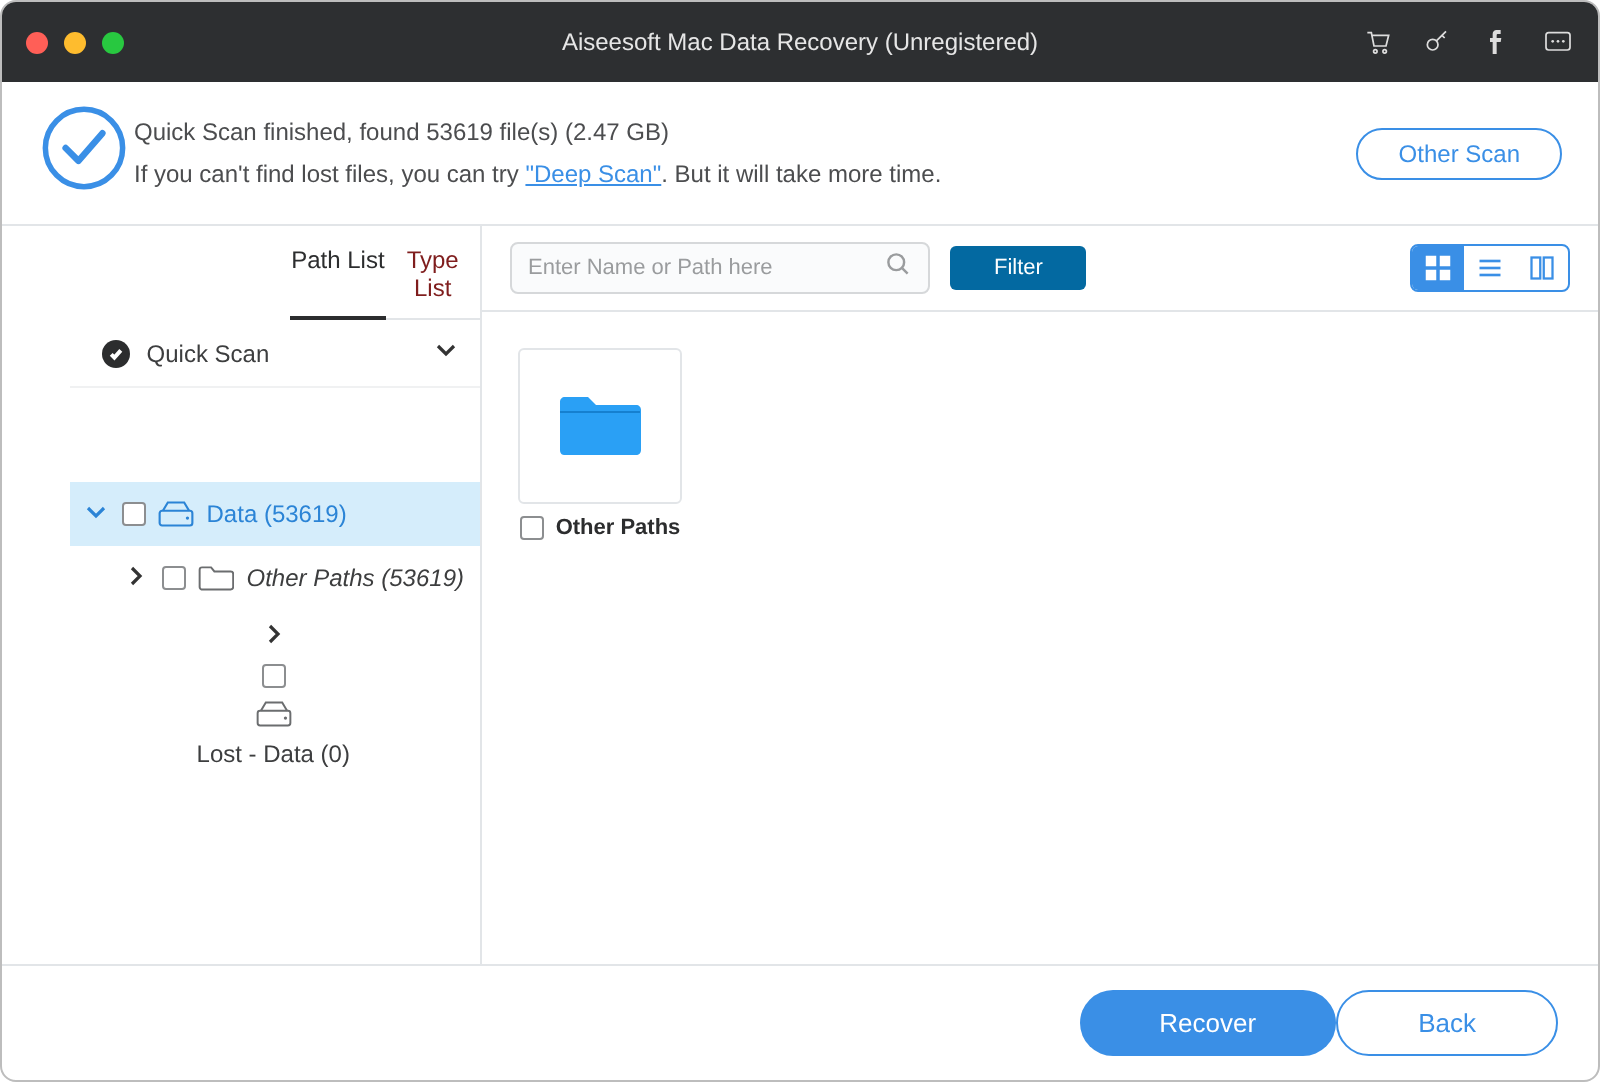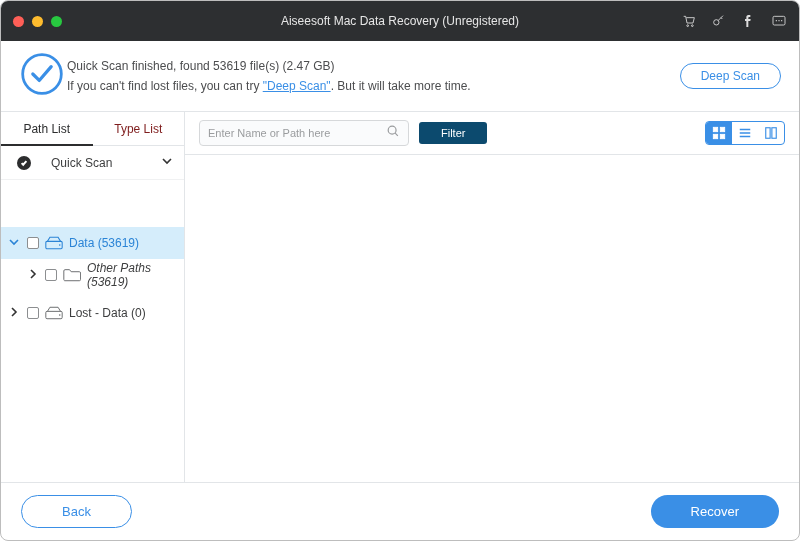--- a/index.html
+++ b/index.html
@@ -17,43 +17,43 @@
 
   
   .banner { display: flex; align-items: center; padding: 10px 18px; border-bottom: 1px solid #e2e5e8; }
   .check { width: 46px; height: 46px; }
   .banner-text { margin-left: 2px; font-size: 12px; color: #4c4d4f; line-height: 1.7; }
   .link { color: #3a8fe6; text-decoration: underline; }
   .deepscan { margin-left: auto; border: 1.5px solid #3a8fe6; color: #3a8fe6; background: #fff; border-radius: 16px; padding: 5px 20px; font-size: 12px; cursor: pointer; }
 
   
   .body { flex: 1; display: flex; min-height: 0; }
-  .sidebar { width: 184px; border-right: 1px solid #e2e5e8; display: flex; flex-direction: column; }
+  .sidebar { width: 240px; border-right: 1px solid #e2e5e8; display: flex; flex-direction: column; align-items: flex-end; }
   .tabs { display: flex; }
   .tab { flex: 1; text-align: center; padding: 10px 0 8px; font-size: 12px; color: #7f1d1d; cursor: pointer; border-bottom: 1px solid #e2e5e8; }
   .tab.active { color: #2c2d2e; border-bottom: 2px solid #2c2d2e; font-weight: 500; }
   .tree { font-size: 12px; color: #3d3e3f; }
   .row { display: flex; align-items: center; height: 32px; padding: 0 8px 0 6px; gap: 6px; }
   .row.selected { background: #d5edfb; color: #2b84d6; margin-top: 47px; }
   .row .arrow { width: 14px; text-align: center; color: #333; }
   .row.selected .arrow { color: #2b84d6; }
   .cbx { width: 12px; height: 12px; border: 1px solid #8c8e90; border-radius: 2px; flex-shrink: 0; background:#fff;}
   .disk-icon, .folder-icon, .drive-icon { width: 18px; height: 14px; display:flex; align-items:center; justify-content:center;}
-  .qs-row { display:flex; align-items:center; height:34px; padding: 0 10px 0 16px; gap:20px; border-bottom:1px solid #f0f1f2;}
+  .qs-row { display:flex; align-items:center; height:34px; padding: 0 10px 0 16px; gap:8px; border-bottom:1px solid #f0f1f2;}
   .qs-check { width:14px; height:14px; border-radius:50%; background:#2c2d2e; display:flex; align-items:center; justify-content:center;}
   .qs-check svg { width:8px; height:8px; stroke:#fff; fill:none; stroke-width:2.5;}
   .qs-row .chev { margin-left:auto; }
 
   
   .content { flex:1; display:flex; flex-direction:column; }
   .toolbar { display:flex; align-items:center; gap:10px; padding: 8px 14px; border-bottom:1px solid #e2e5e8; }
   .search { flex: 0 0 210px; display:flex; align-items:center; border:1px solid #d6d8da; border-radius:4px; height:26px; padding:0 8px; background:#fafbfc;justify-content:center;}
   .search input { flex:1; border:none; outline:none; background:transparent; font-size:11px; color:#333;}
   .search input::placeholder { color:#9a9c9e; }
-  .filter { background:#0c4a6e; color:#fff; border:none; border-radius:3px; padding:5px 22px; font-size:11px; cursor:pointer; }
+  .filter { background:#0369a1; color:#fff; border:none; border-radius:3px; padding:5px 22px; font-size:11px; cursor:pointer; }
   .viewtoggle { margin-left:auto; display:flex; border:1px solid #3a8fe6; border-radius:4px; overflow:hidden; }
   .viewbtn { width:26px; height:22px; display:flex; align-items:center; justify-content:center; cursor:pointer; }
   .viewbtn.active { background:#3a8fe6; }
   .viewbtn svg { width:14px; height:14px; }
   .viewbtn.active svg * { stroke:#fff; fill:#fff; }
   .viewbtn:not(.active) svg * { stroke:#3a8fe6; fill:none; }
 
   .grid { padding: 18px; display:flex; gap:20px; }
   .item { display:flex; flex-direction:column; align-items:center; }
   .thumb { width:82px; height:78px; border:1px solid #e2e5e8; border-radius:3px; display:flex; align-items:center; justify-content:center; }
@@ -113,21 +113,21 @@
       </svg>
   </span>
   <div class="banner-text">
     <div>
       <span>Quick Scan finished, found </span><span>53619</span><span> file(s) (</span><span>2.47 GB</span><span>)</span>
     </div>
     <div>
       <span>If you can't find lost files, you can try </span><span class="link">"Deep Scan"</span><span>. But it will take more time.</span>
     </div>
   </div>
-  <button class="deepscan">Deep Scan</button>
+  <button class="deepscan">Other Scan</button>
 </div>
 
 <div class="body">
 
   <div class="sidebar">
     <div class="tabs">
       <div class="tab active">Path List</div>
       <div class="tab">Type List</div>
     </div>
     <div class="tree">
@@ -161,21 +161,21 @@
               <path d="M4 2l4 4-4 4" stroke="#333" stroke-width="1.6" fill="none"></path>
             </svg></span>
         <span class="cbx"></span>
         <span class="folder-icon">
             <svg width="18" height="14" viewBox="0 0 22 16">
               <path d="M1 3c0-1 .8-1.5 1.5-1.5H8l2 2.5h10c.8 0 1.5.6 1.5 1.5v8c0 1-.7 1.5-1.5 1.5h-18C1.7 15 1 14.3 1 13.5V3z" stroke="#6b6d6f" fill="none" stroke-width="1.2"></path>
             </svg>
           </span>
         <span>Other Paths (53619)</span>
       </div>
-      <div class="row" style="margin-top:6px;">
+      <div class="row" style="margin-top:6px;flex-direction:column;">
         <span class="arrow"><svg width="12" height="12" viewBox="0 0 12 12">
               <path d="M4 2l4 4-4 4" stroke="#333" stroke-width="1.6" fill="none"></path>
             </svg></span>
         <span class="cbx"></span>
         <span class="drive-icon">
             <svg width="18" height="14" viewBox="0 0 22 16">
               <rect x="1" y="6" width="20" height="9" rx="1.5" stroke="#6b6d6f" fill="none" stroke-width="1.2"></rect>
               <path d="M3 6l3-5h10l3 5" stroke="#6b6d6f" fill="none" stroke-width="1.2"></path>
               <circle cx="18" cy="10.5" r="1" fill="#6b6d6f"></circle>
             </svg>
@@ -212,19 +212,33 @@
             </svg>
           </div>
         <div class="viewbtn">
             <svg viewBox="0 0 16 16">
               <rect x="2" y="2" width="5" height="12" stroke-width="1.3"></rect>
               <rect x="9" y="2" width="5" height="12" stroke-width="1.3"></rect>
             </svg>
           </div>
       </div>
     </div>
+    <div class="grid">
+      <div class="item">
+        <div class="thumb">
+          <svg width="44" height="36" viewBox="0 0 44 36">
+            <path d="M2 6c0-1.5 1-2.5 2.5-2.5H16l4 4h20c1.5 0 2.5 1 2.5 2.5v20c0 1.5-1 2.5-2.5 2.5h-36C2.5 32.5 2 31 2 30V6z" fill="#2aa0f5"></path>
+            <path d="M2 11h40" stroke="#1580d0" stroke-width="1"></path>
+          </svg>
+        </div>
+        <div class="ilabel">
+          <span class="cbx"></span>
+          <span>Other Paths</span>
+        </div>
+      </div>
+    </div>
   </div>
 </div>
 
 <div class="footer">
+  <button class="btn recover">Recover</button>
   <button class="btn back">Back</button>
-  <button class="btn recover">Recover</button>
 </div>
 
 </body></html>

